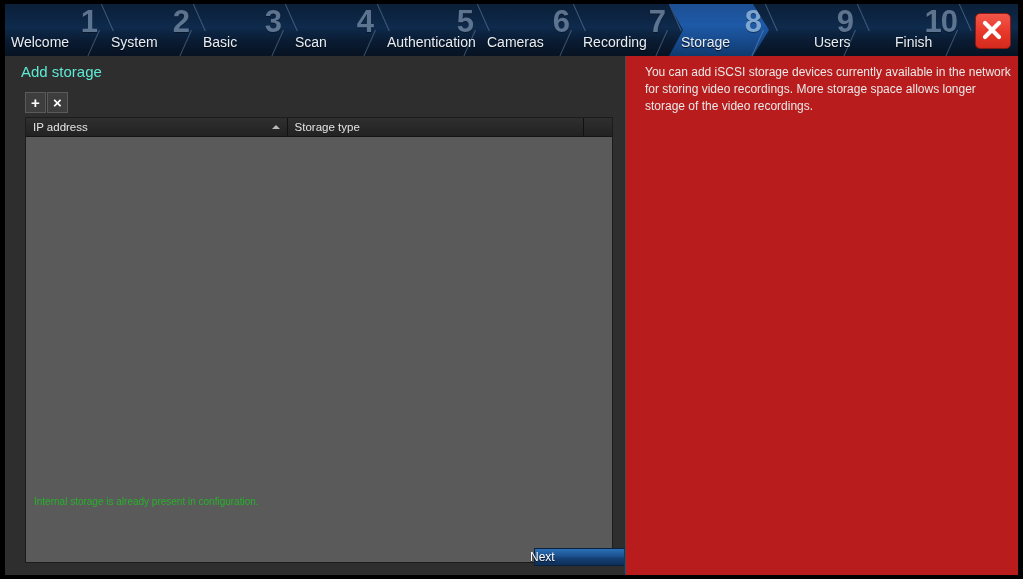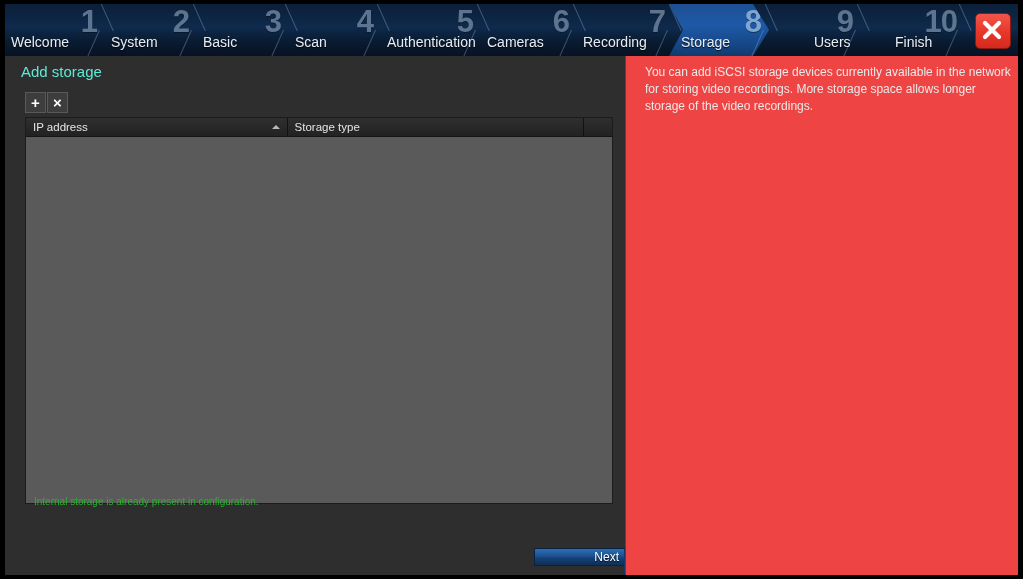--- a/index.html
+++ b/index.html
@@ -127,21 +127,21 @@
   #panel-divider {
     position: absolute;
     left: 620px; top: 0;
     width: 1px; height: 519px;
     background: #4a4a4a;
   }
   #right-panel {
     position: absolute;
     left: 621px; top: 0;
     width: 392px; height: 519px;
-    background: #ef4444;
+    background: #b91c1c;
   }
 
   #page-title {
     position: absolute;
     left: 16px; top: 7px;
     font-size: 15px;
     color: #5eead4;
   }
 
   
@@ -165,21 +165,21 @@
     font-size: 15px;
     font-weight: bold;
     line-height: 1;
   }
   .tool-btn:last-child { margin-right: 0; }
 
   
   #storage-table {
     position: absolute;
     left: 20px; top: 61px;
-    width: 588px; height: 387px;
+    width: 588px; height: 446px;
     border: 1px solid #1c1c1c;
     box-sizing: border-box;
     background: #5a5a5a;
   }
   #table-header {
     display: flex;
     height: 19px;
     background: linear-gradient(to bottom, #303030 0%, #242424 100%);
     border-bottom: 1px solid #151515;
     box-sizing: border-box;
@@ -229,21 +229,21 @@
     position: absolute;
     left: 529px; top: 492px;
     width: 91px; height: 18px;
     background: linear-gradient(to bottom, #2b6fb5 0%, #1d5392 42%, #143f73 60%, #0e2f58 100%);
     border: 1px solid #0a2identity;
     border: 1px solid #0a2240;
     box-sizing: border-box;
     cursor: pointer;
     display: flex;
     align-items: center;
-    justify-content: flex-end;
+    justify-content: flex-start;
   }
   #next-button .next-label {
     font-size: 12px;
     color: #ffffff;
     text-shadow: 0 1px 1px rgba(0,0,0,0.7);
     position: relative;
     left: -5px;
   }
   #next-arrow-inner {
     position: absolute;

